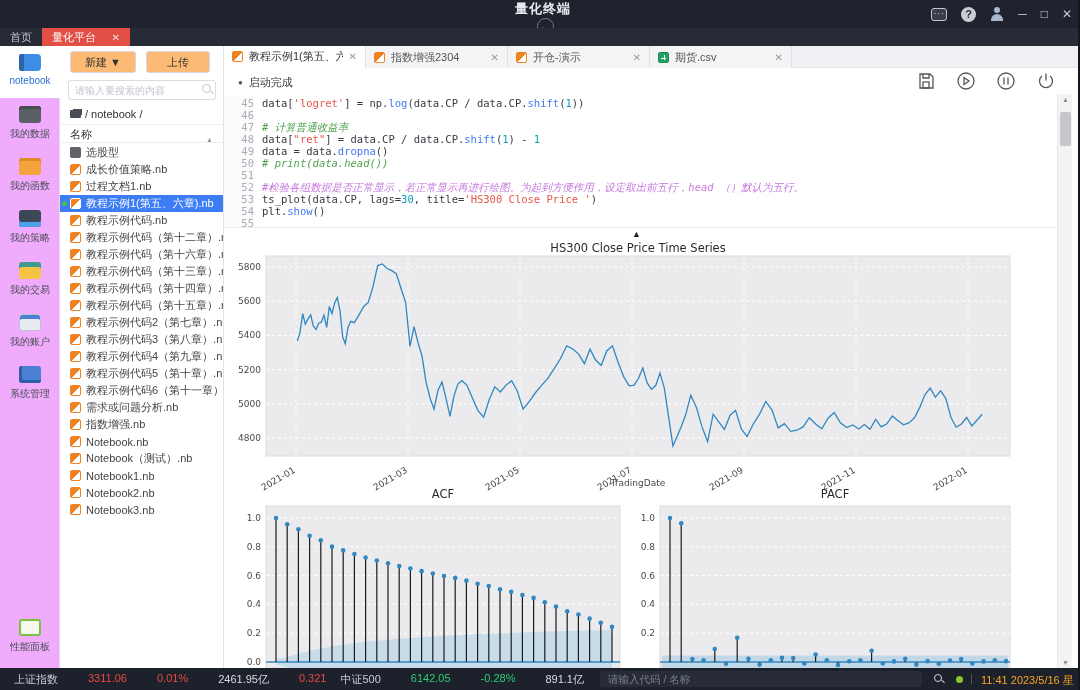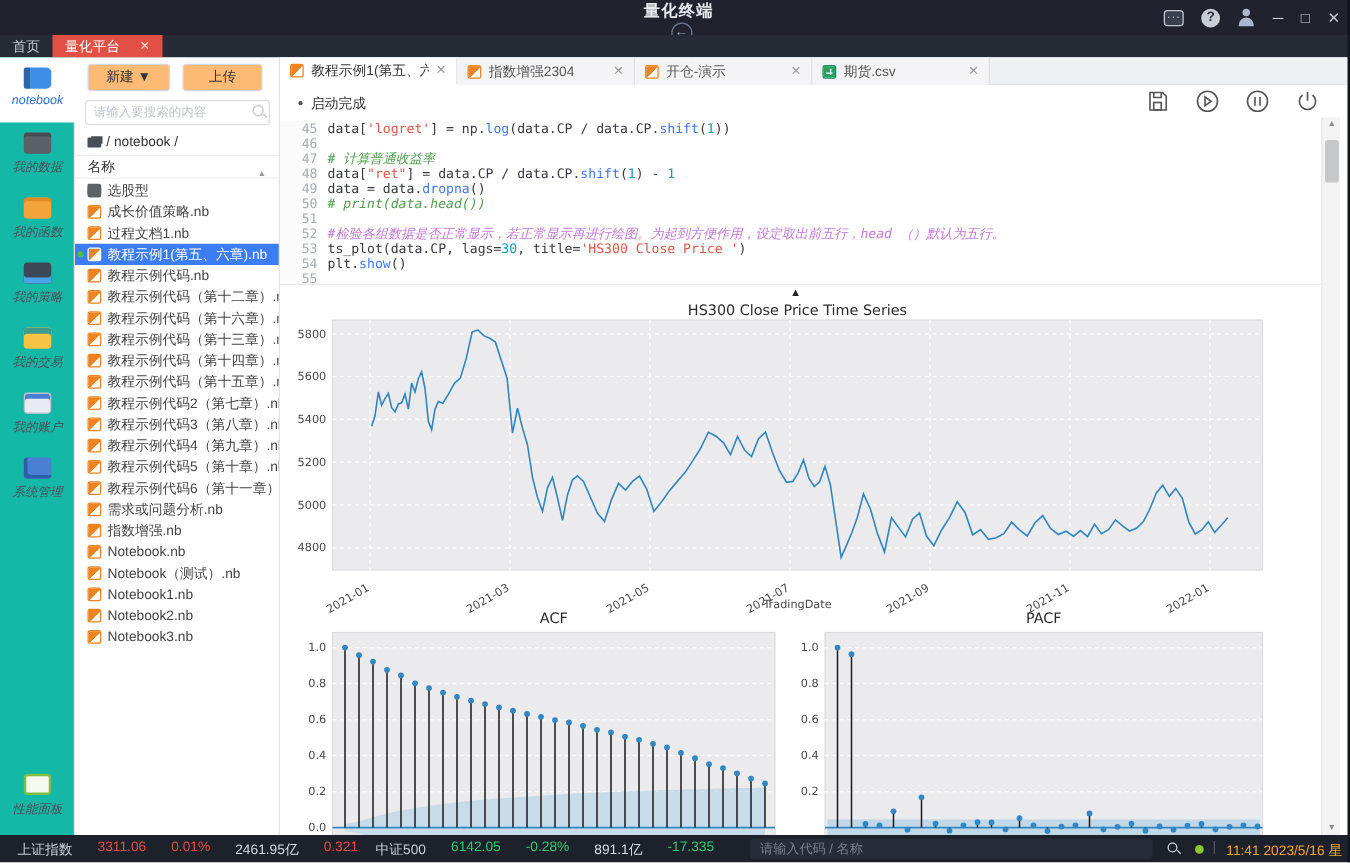--- a/index.html
+++ b/index.html
@@ -23,21 +23,21 @@
   #user-ic::after{content:"";position:absolute;left:1px;top:7px;width:12px;height:7px;border-radius:6px 6px 0 0;background:#aab6cc;}
   .wbtn{color:#c9ccd4;font-size:12px;}
 
   
   #pagetabs{left:0;top:28px;width:1080px;height:18px;background:#262b36;display:flex;}
   .ptab{height:18px;display:flex;align-items:center;padding:0 10px;font-size:11px;color:#c3c8d2;gap:14px;}
   .ptab.active{background:#e25045;color:#fff;width:88px;justify-content:space-between;}
   .ptab .x{font-size:10px;color:#ffd9d5;}
 
   
-  #iconrail{left:0;top:46px;width:60px;height:622px;background:#14b8a6;border-right:1px solid #dfe1e5;font-style:italic;}
+  #iconrail{left:0;top:46px;width:60px;height:622px;background:#f0abfc;border-right:1px solid #dfe1e5;}
   .rail-item{width:60px;height:52px;text-align:center;padding-top:8px;color:#4a4f57;font-size:10px;}
   .rail-item.active{background:#fff;color:#2a6fd6;}
   .rail-ic{width:22px;height:17px;margin:0 auto 4px;border-radius:3px;}
   .ri-notebook{background:linear-gradient(90deg,#2c64a8 0 5px,#3e8ee8 5px);border-radius:2px 4px 4px 2px;}
   .ri-data{background:#5b6066;box-shadow:inset 0 3px 0 #484c51;}
   .ri-function{background:#f2a33c;box-shadow:inset 0 3px 0 #e08a22;}
   .ri-strategy{background:#3c4858;box-shadow:inset 0 -5px 0 #4aa3e8;}
   .ri-trade{background:#f6c344;box-shadow:inset 0 5px 0 #3f9b8f;}
   .ri-account{background:#e8ecf2;border:1px solid #b9c2cf;box-shadow:inset 0 4px 0 #4a7fd4;}
   .ri-system{background:#4a7fd4;box-shadow:inset 3px -3px 0 #2d5ea8;}
@@ -97,21 +97,21 @@
   .ticktxt{font-size:9px;fill:#4a4a4a;font-family:"DejaVu Sans",sans-serif;}
   .charttitle{font-size:11.5px;fill:#2b2b2b;font-family:"DejaVu Sans",sans-serif;}
 
   
   #vscroll{position:absolute;left:833px;top:48px;width:15px;height:574px;background:#f3f3f3;border-left:1px solid #e8e8e8;}
   #vthumb{position:absolute;left:2px;top:18px;width:11px;height:34px;background:#c5c7cb;border-radius:2px;}
   .sarrow{position:absolute;left:0;width:15px;text-align:center;font-size:7px;color:#8a8d93;}
 
   
   #statusbar{left:0;top:668px;width:1080px;height:22px;background:#1c212b;display:flex;align-items:center;font-size:11px;}
-  .idx-group{display:flex;gap:20px;margin-left:14px;white-space:nowrap;}
+  .idx-group{display:flex;gap:30px;margin-left:14px;white-space:nowrap;}
   .idx-name{color:#c9ced6;}
   .up{color:#ea4a41;} .down{color:#2ecc71;} .amt{color:#d8dce3;}
   #sb-search{position:absolute;left:600px;top:3px;width:322px;height:16px;background:#272c38;border:none;border-radius:3px;color:#cfd3da;font-size:10.5px;padding:0 8px;}
   #sb-search::placeholder{color:#7a8088;}
   #sb-search-ic{position:absolute;left:934px;top:6px;width:8px;height:8px;border:1.4px solid #cfd3da;border-radius:50%;}
   #sb-search-ic::after{content:"";position:absolute;left:6px;top:6px;width:4px;height:1.4px;background:#cfd3da;transform:rotate(45deg);}
   #sb-dot{position:absolute;left:956px;top:8px;width:7px;height:7px;border-radius:50%;background:#8bc62e;}
   #sb-pipe{position:absolute;left:970px;top:4px;color:#555c68;}
   #sb-time{position:absolute;left:981px;top:5px;color:#f5a623;font-size:11px;}
   #win-rborder{left:1078px;top:0;width:2px;height:690px;background:#14161c;}

